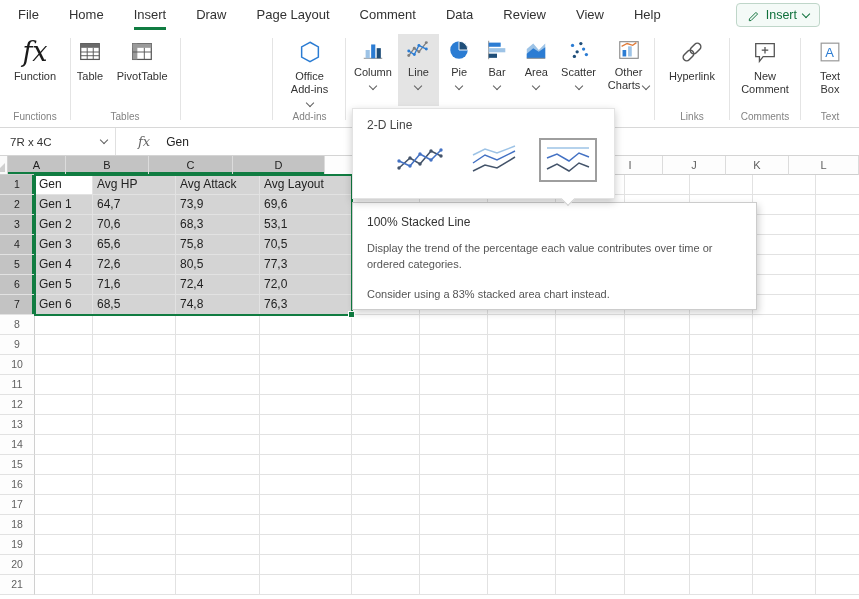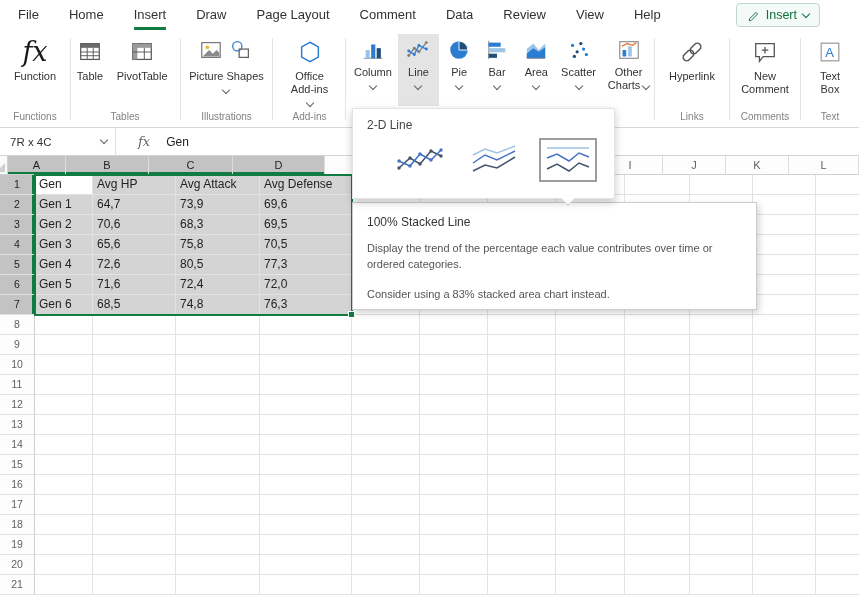--- a/index.html
+++ b/index.html
@@ -150,44 +150,20 @@
                 <line x1="16.5" y1="9.5" x2="16.5" y2="22" stroke="#555"></line>
               </svg>
           </span>
           <span class="rlbl" style="width:62px">PivotTable</span>
         </div>
       </div>
       <div class="glabel">Tables</div>
     </div>
     <div class="vdiv" style="left:180px"></div>
 
-    <div class="rgroup" style="left:181px;width:91px">
-      <div class="gcontent">
-        <div class="rbtn">
-          <span class="iconrow">
-            <span>
-              <svg width="24" height="24" viewBox="0 0 26 26">
-                  <rect x="3" y="5" width="20" height="16" fill="none" stroke="#777" stroke-width="1.3"></rect>
-                  <circle cx="9" cy="10" r="2" fill="#e9b63a"></circle>
-                  <path d="M4 20 L11 13 L15 17 L19 13 L22 16 L22 20 Z" fill="#8a8a8a"></path>
-                </svg>
-            </span>
-            <span>
-              <svg width="24" height="24" viewBox="0 0 26 26">
-                  <circle cx="9" cy="9" r="5" fill="none" stroke="#2b7cd3" stroke-width="1.4"></circle>
-                  <rect x="11" y="12" width="10" height="9" fill="none" stroke="#666" stroke-width="1.4"></rect>
-                </svg>
-            </span>
-          </span>
-          <span class="rlbl">Picture Shapes</span>
-          <span class="chev"></span>
-        </div>
-      </div>
-      <div class="glabel">Illustrations</div>
-    </div>
     <div class="vdiv" style="left:272px"></div>
 
     <div class="rgroup" style="left:274px;width:71px">
       <div class="gcontent">
         <div class="rbtn">
           <span class="ric">
             <svg width="26" height="26" viewBox="0 0 28 28">
                 <polygon points="14,3.5 23,8.5 23,19.5 14,24.5 5,19.5 5,8.5" fill="none" stroke="#2b7cd3" stroke-width="1.6"></polygon>
               </svg>
           </span>
@@ -368,21 +344,21 @@
         <div class="col-h" style="width: 65px;">I</div>
         <div class="col-h" style="width: 63px;">J</div>
         <div class="col-h" style="width: 63px;">K</div>
         <div class="col-h" style="width: 70px;">L</div>
       </div>
       <div class="grow">
         <div class="row-h sel">1</div>
         <div class="cell sel active" style="width: 58px;">Gen</div>
         <div class="cell sel" style="width: 83px;">Avg HP</div>
         <div class="cell sel" style="width: 84px;">Avg Attack</div>
-        <div class="cell sel" style="width: 92px;">Avg Defense</div>
+        <div class="cell sel" style="width: 92px;">Avg Layout</div>
         <div class="cell" style="width: 68px;"></div>
         <div class="cell" style="width: 68px;"></div>
         <div class="cell" style="width: 68px;"></div>
         <div class="cell" style="width: 69px;"></div>
         <div class="cell" style="width: 65px;"></div>
         <div class="cell" style="width: 63px;"></div>
         <div class="cell" style="width: 63px;"></div>
         <div class="cell" style="width: 70px;"></div>
       </div>
       <div class="grow">
@@ -398,21 +374,21 @@
         <div class="cell" style="width: 65px;"></div>
         <div class="cell" style="width: 63px;"></div>
         <div class="cell" style="width: 63px;"></div>
         <div class="cell" style="width: 70px;"></div>
       </div>
       <div class="grow">
         <div class="row-h sel">3</div>
         <div class="cell sel" style="width: 58px;">Gen 2</div>
         <div class="cell sel num" style="width: 83px;">70,6</div>
         <div class="cell sel num" style="width: 84px;">68,3</div>
-        <div class="cell sel num" style="width: 92px;">69,5</div>
+        <div class="cell sel num" style="width: 92px;">53,1</div>
         <div class="cell" style="width: 68px;"></div>
         <div class="cell" style="width: 68px;"></div>
         <div class="cell" style="width: 68px;"></div>
         <div class="cell" style="width: 69px;"></div>
         <div class="cell" style="width: 65px;"></div>
         <div class="cell" style="width: 63px;"></div>
         <div class="cell" style="width: 63px;"></div>
         <div class="cell" style="width: 70px;"></div>
       </div>
       <div class="grow">

